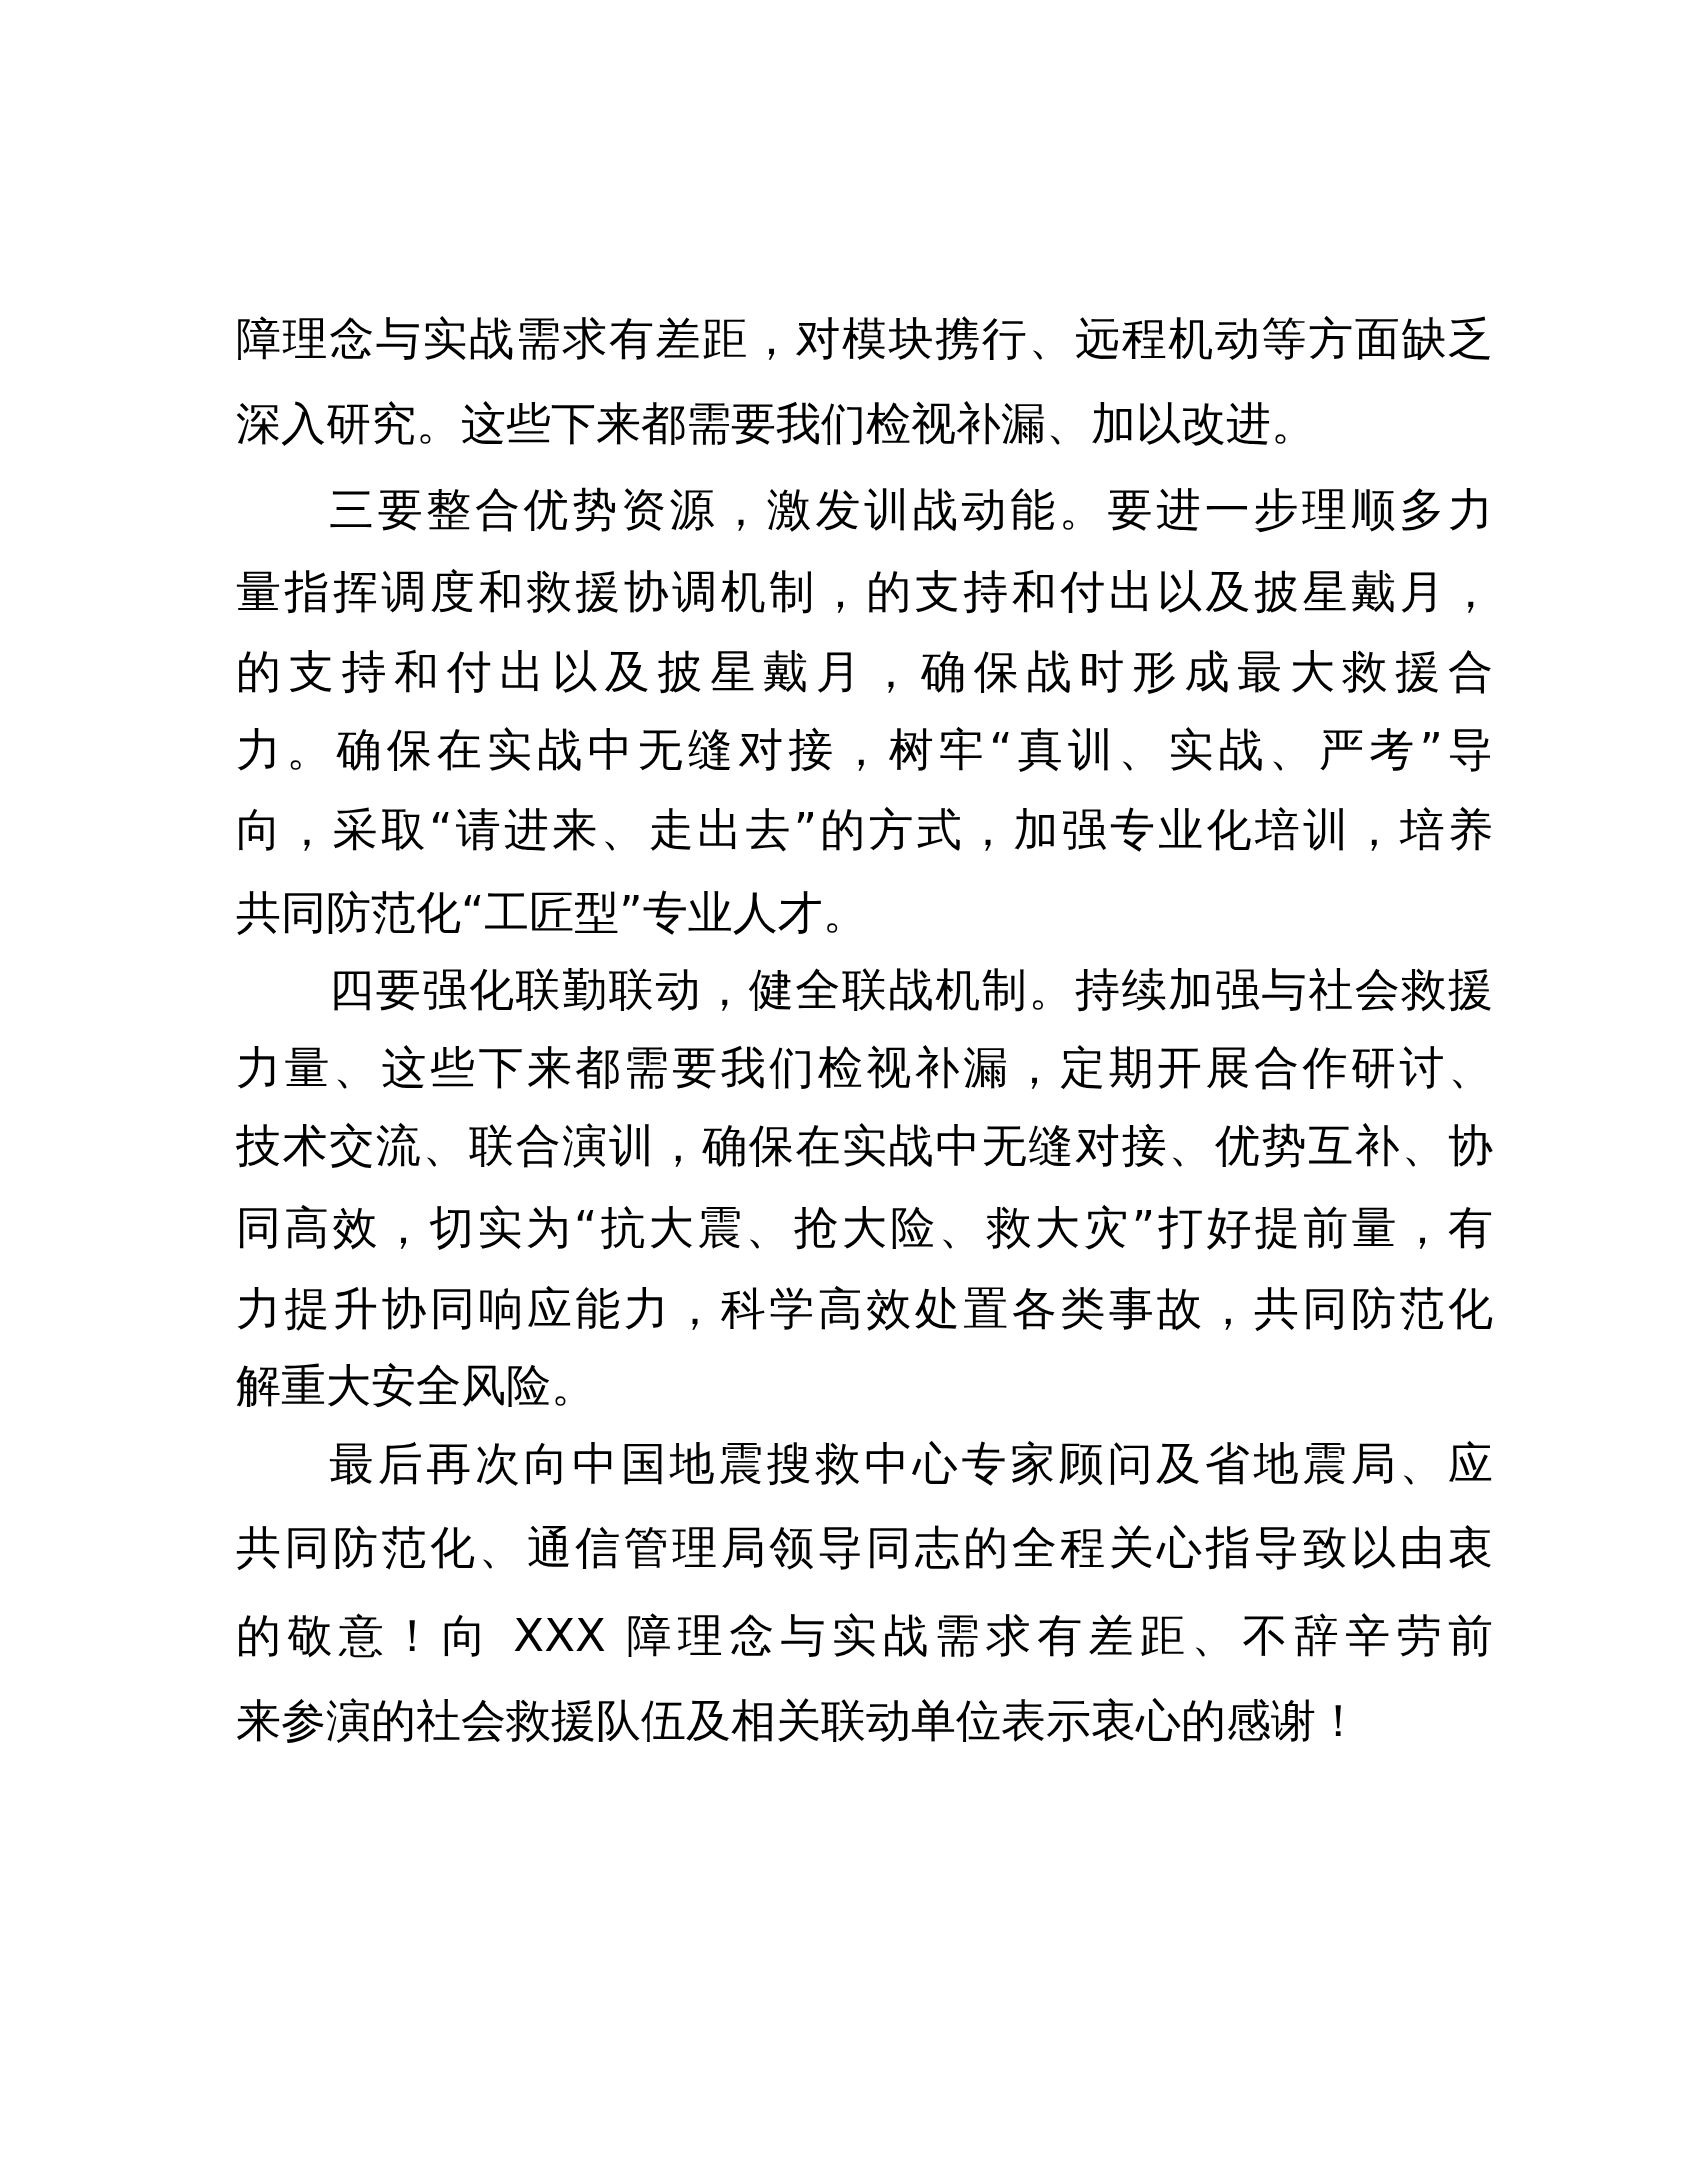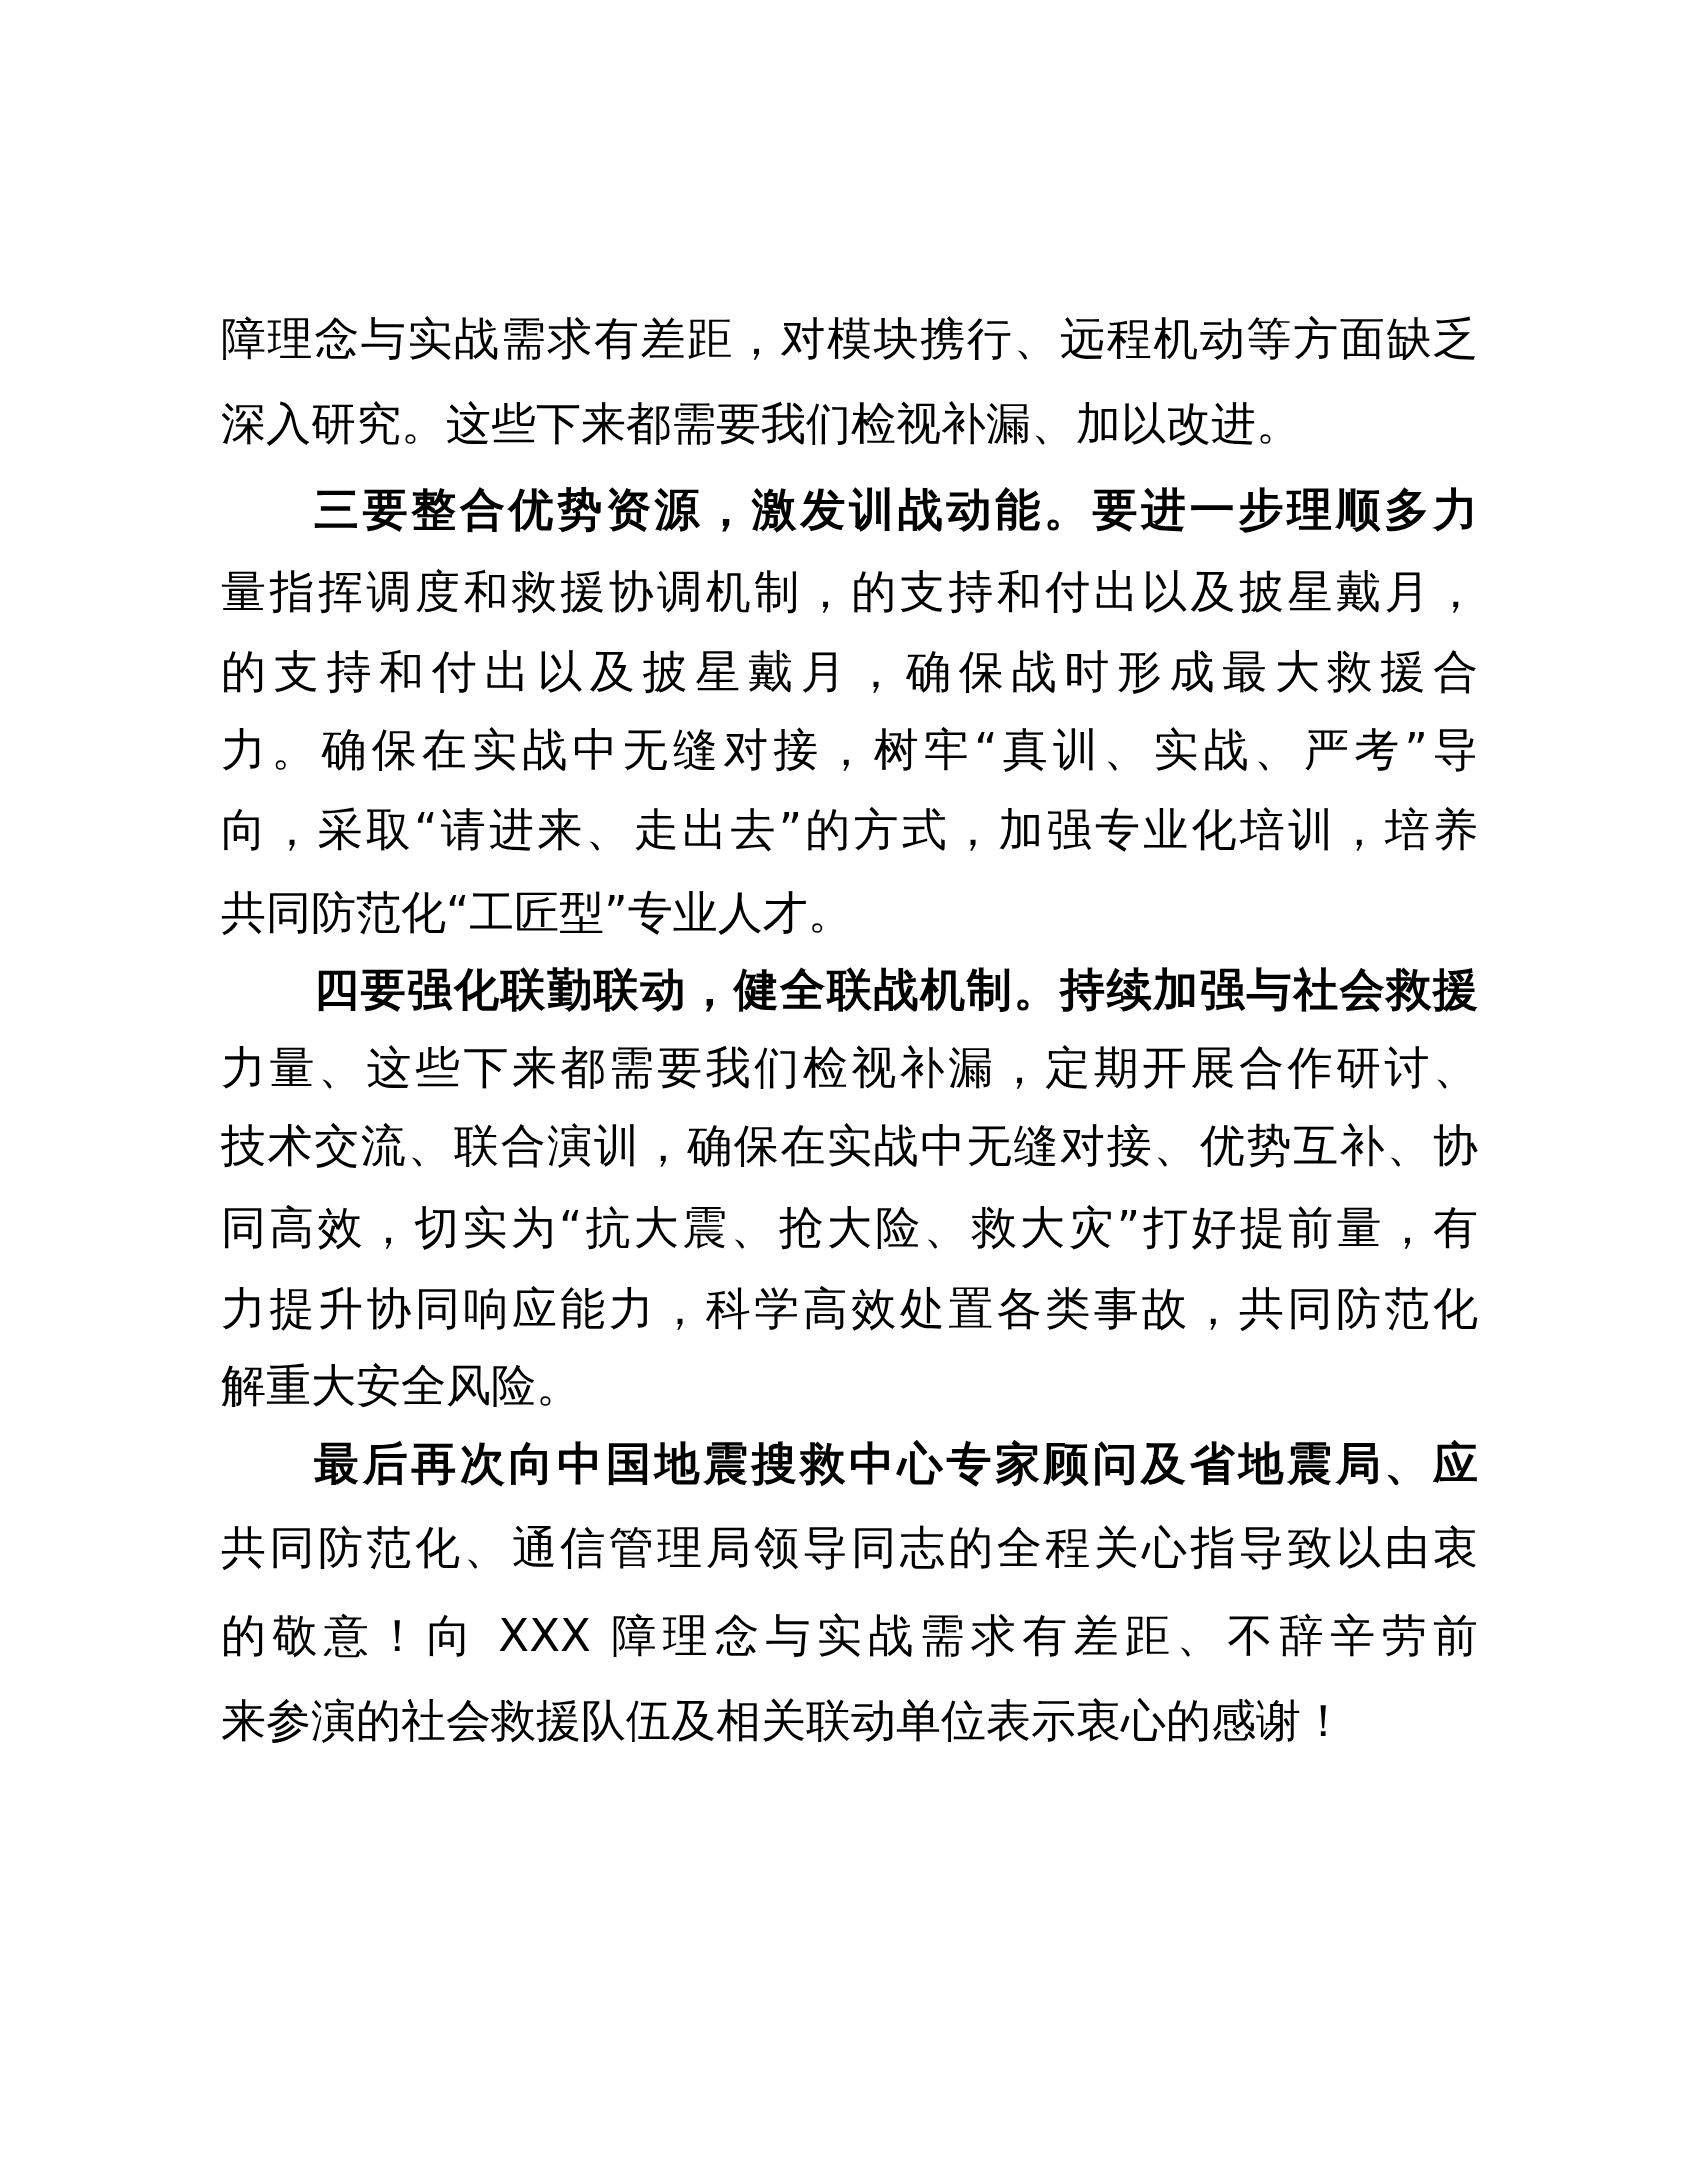--- a/index.html
+++ b/index.html
@@ -15,21 +15,21 @@
     }
     .page {
       position: absolute;
       left: 0; top: 0;
       width: 1683px;
       height: 2178px;
       background: #ffffff;
     }
     .body-text {
       position: absolute;
-      left: 221px;
+      left: 236px;
       top: 0;
       width: 1257px;
       height: 1600px;
     }
     .line {
       position: absolute;
       left: 0;
       width: 1257px;
       height: 59px;
       line-height: 59px;
@@ -37,21 +37,20 @@
       font-size: 45px;
       color: #000000;
       white-space: nowrap;
       text-align: justify;
       text-align-last: justify;
       letter-spacing: 0px;
     }
     .line.indent {
       left: 93px;
       width: 1164px;
-      font-weight: bold;
     }
     .line.last {
       text-align: right;
       text-align-last: left;
       width: auto;
     }
   </style>
 </head>
 <body>
 

